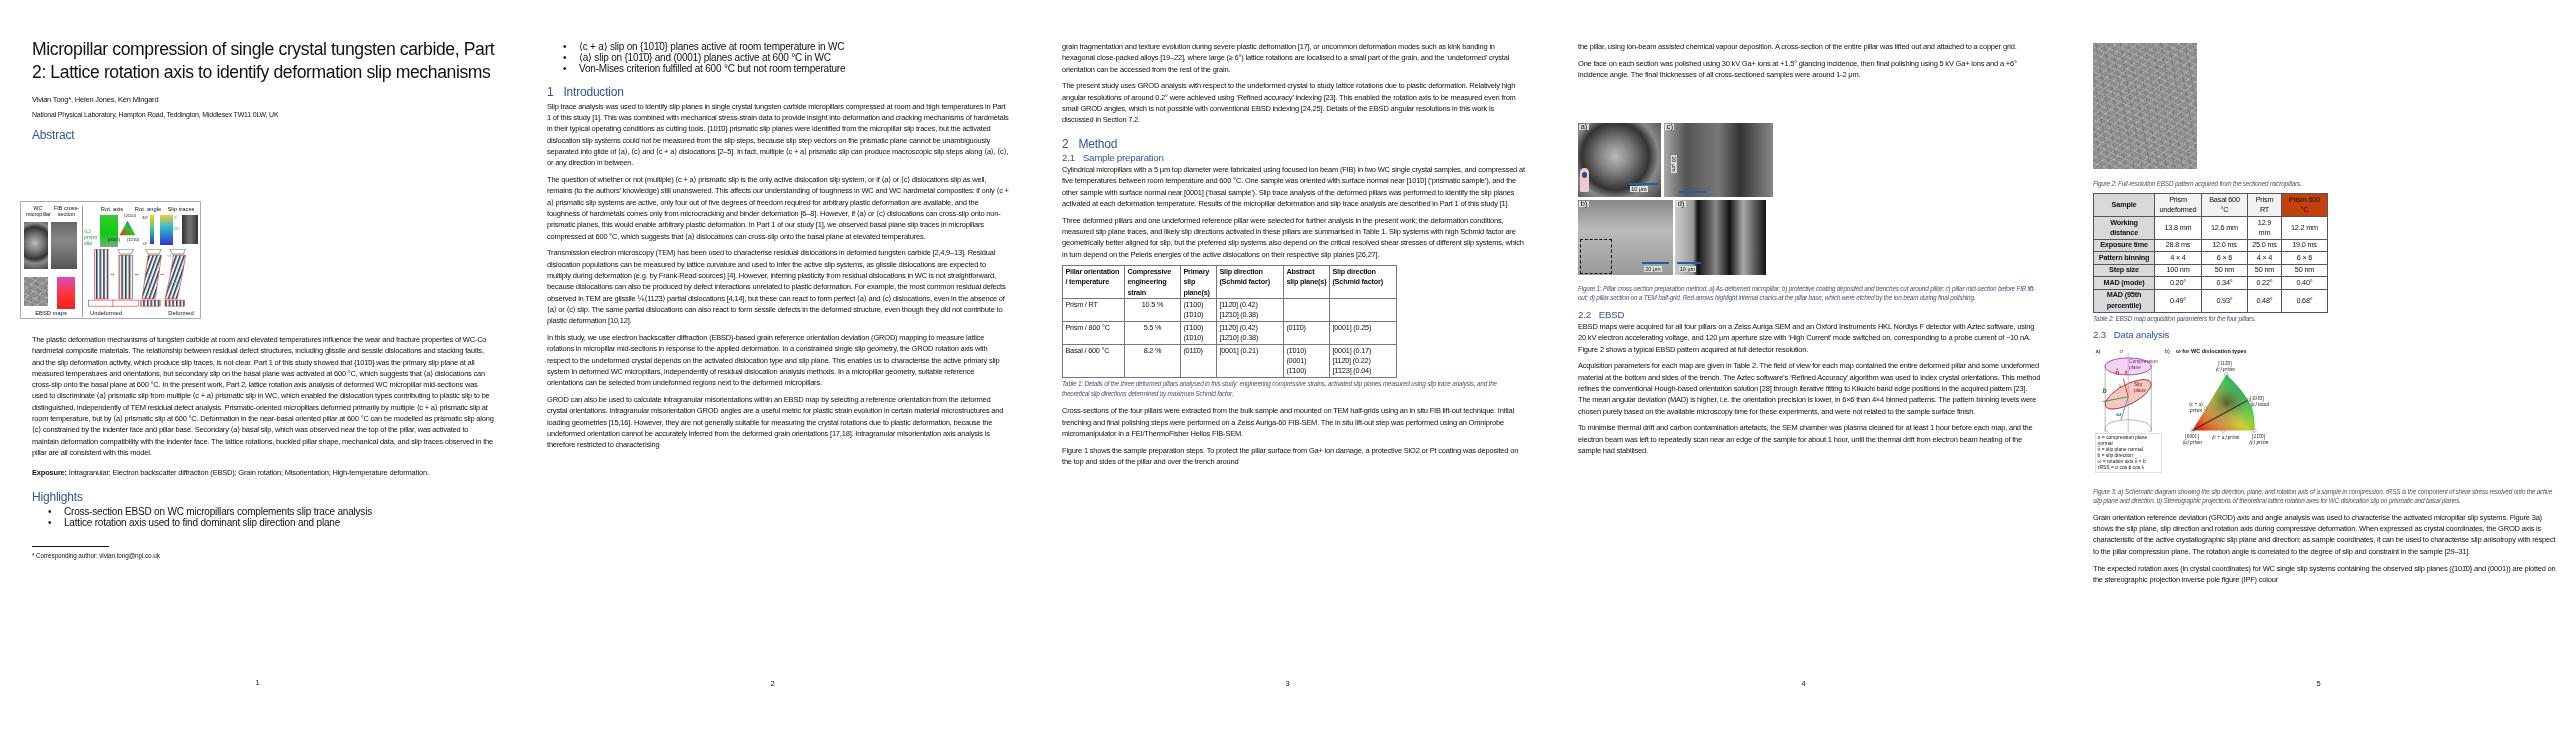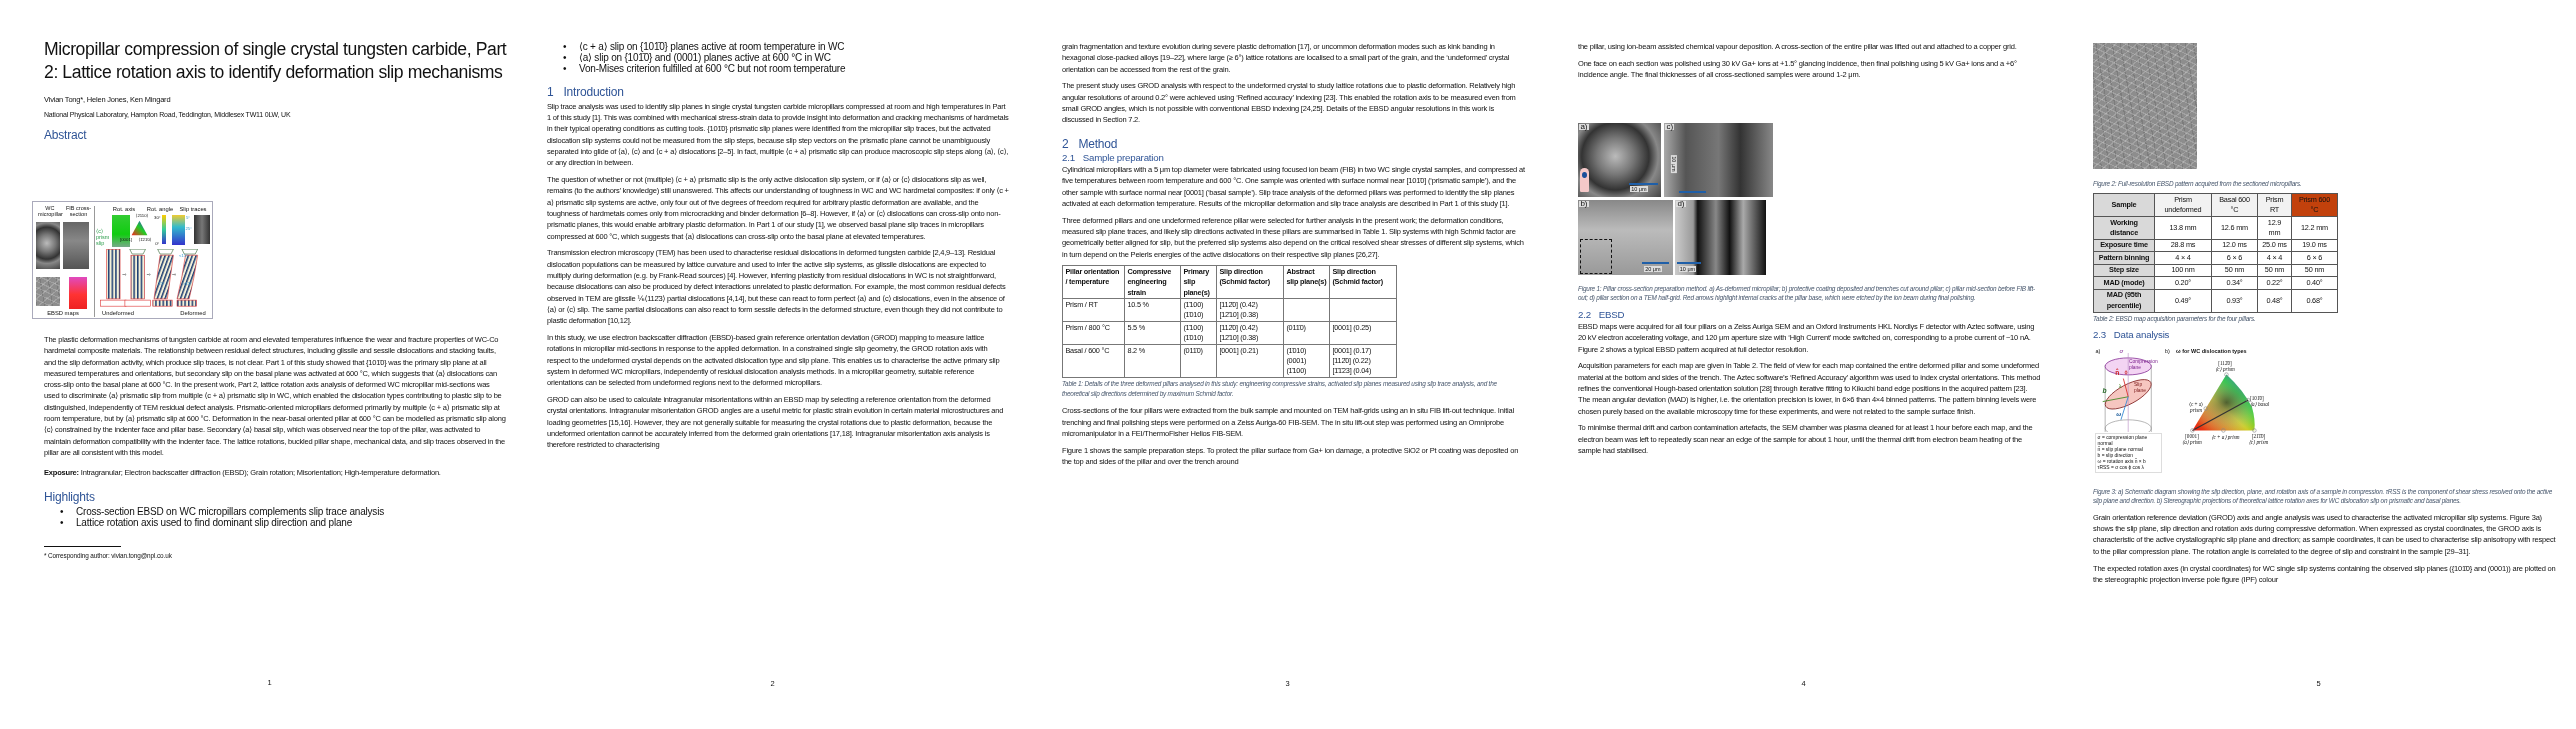--- a/index.html
+++ b/index.html
@@ -19,40 +19,40 @@
 ul.hl li{font-size:10px;line-height:11px;letter-spacing:-0.2px;position:relative;padding-left:16px}
 ul.hl li::before{content:"\2022";position:absolute;left:0;top:0}
 .cap{font-style:italic;color:#44546a;font-size:6.4px;line-height:9.4px;letter-spacing:-0.2px}
 .pnum{position:absolute;top:679px;width:515px;left:0;text-align:center;font-size:7.5px}
 .fn-line{width:77px;border-top:0.6px solid #111;margin-top:6px}
 .footnote{font-size:6.4px;margin-top:4.3px;letter-spacing:-0.1px}
 table.t1{border-collapse:collapse;font-size:7.3px;letter-spacing:-0.2px}
 table.t1 td,table.t1 th{border:0.6px solid #777;padding:0.6px 2.4px;vertical-align:top;line-height:10.3px;text-align:left}
 table.t1 th{font-weight:700}
 table.t1 tr.hdr th{border-bottom:1.2px solid #777}
-table.t1 .c{text-align:left}
+table.t1 .c{text-align:center}
 table.t2{border-collapse:collapse;font-size:7.3px;letter-spacing:-0.2px}
 table.t2 td{border:0.6px solid #555;padding:0.6px 3.6px;line-height:10.3px;text-align:center}
 table.t2 td.lab{background:#d9d9d9;font-weight:700;text-align:center;width:61px}
 .fig1{position:absolute;border:0.6px solid #aab;background:#fff}
 .img{position:absolute;overflow:hidden}
 .sem{background:radial-gradient(circle at 45% 45%,#bbb 0,#777 30%,#333 55%,#888 70%,#444 100%)}
 .kik2{background:
 repeating-linear-gradient(25deg,rgba(255,255,255,.18) 0 1.2px,transparent 1.2px 5.5px),
 repeating-linear-gradient(-40deg,rgba(255,255,255,.18) 0 1.2px,transparent 1.2px 6.7px),
 repeating-linear-gradient(80deg,rgba(0,0,0,.12) 0 1.2px,transparent 1.2px 8px),
 #8d8d8d}
 .lbl{position:absolute;font-size:5.5px;color:#111;text-align:center;line-height:6px}
 .scalebar{position:absolute;height:2.4px;background:#1f5fa8}
 .sbtxt{position:absolute;font-size:5.5px;background:#ddd;padding:0 1.2px}
 </style>
 </head>
 <body>
 
-<div class="page" style="left:12px">
+<div class="page" style="left:0">
   <div class="pc" style="top:38px">
     <div class="title">Micropillar compression of single crystal tungsten carbide, Part 2: Lattice rotation axis to identify deformation slip mechanisms</div>
     <div class="authors">Vivian Tong*, Helen Jones, Ken Mingard</div>
     <div class="affil">National Physical Laboratory, Hampton Road, Teddington, Middlesex TW11 0LW, UK</div>
     <h2 style="margin-top:9.7px;font-size:12px">Abstract</h2>
   </div>
 
   <div class="fig1" style="left:20px;top:201px;width:181px;height:118px">
     <div class="lbl" style="left:4.9px;top:3px;width:24px">WC micropillar</div>
     <div class="lbl" style="left:32px;top:3px;width:27px">FIB cross-section</div>
@@ -275,21 +275,21 @@
 </div>
 
 <div class="page" style="left:2061px">
   <div class="img kik2" style="left:32px;top:43px;width:104px;height:126px"></div>
   <div class="pc" style="top:179px">
     <div class="cap" style="margin-bottom:4.9px">Figure 2: Full-resolution EBSD pattern acquired from the sectioned micropillars.</div>
     <table class="t2">
       <tbody>
           <tr>
         <td class="lab">Sample</td>
-        <td style="width:57px;background:#f2f2f2">Prism undeformed</td>
+        <td style="width:47px;background:#f2f2f2">Prism undeformed</td>
         <td style="width:46px;background:#f2f2f2">Basal 600 °C</td>
         <td style="width:34px;background:#f2f2f2">Prism RT</td>
         <td style="width:46px;background:#c2410c">Prism 600 °C</td>
       </tr>
       <tr>
             <td class="lab">Working distance</td>
             <td>13.8 mm</td>
             <td>12.6 mm</td>
             <td>12.9 mm</td>
             <td>12.2 mm</td>

